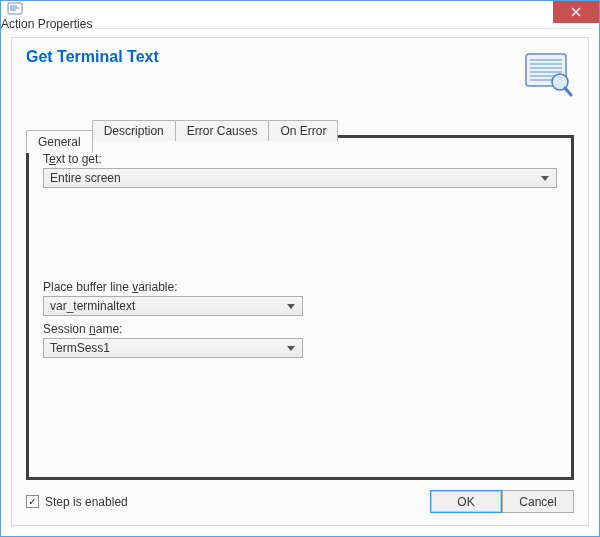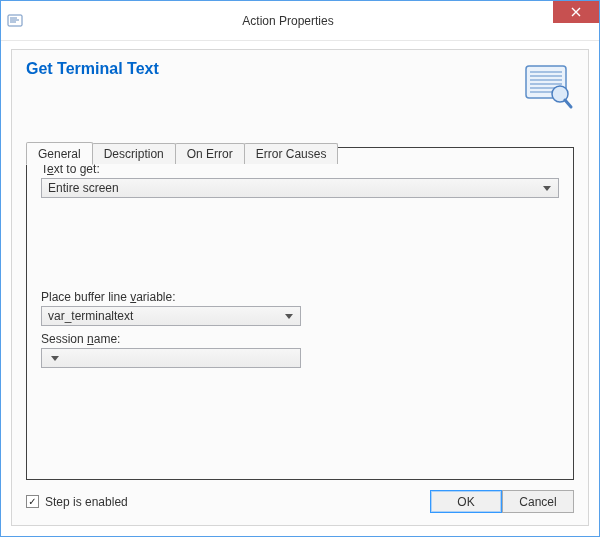--- a/index.html
+++ b/index.html
@@ -15,26 +15,27 @@
   }
   .window {
     width: 600px;
     height: 537px;
     border: 1px solid #56a0ea;
     background: #fff;
     display: flex;
     flex-direction: column;
   }
   .titlebar {
-    height: 40px;
+    height: 28px;
     background: #fff;
     display: flex;
-    align-items: center;
+    align-items: flex-start;
     border-bottom: 1px solid #e8e8e8;
     position: relative;
+    flex-direction: column;
   }
   .title-icon {
     width: 16px;
     height: 16px;
     margin-left: 6px;
     display: inline-flex;
     align-items: center;
     justify-content: center;
   }
   .title-text {
@@ -109,34 +110,34 @@
   .tab {
     border: 1px solid #b5b5b5;
     background: #f4f4f4;
     padding: 3px 11px 3px 11px;
     font-size: 12px;
     color: #333;
     border-bottom: none;
     margin-right: 0;
     cursor: pointer;
     position: relative;
-    top: 16px;
+    top: 5px;
     border-top-left-radius: 2px;
     border-top-right-radius: 2px;
   }
   .tab + .tab { margin-left: -1px; }
   .tab.active {
     background: #fbfbfb;
     border-bottom: 1px solid #fbfbfb;
     top: 17px;
     padding-top: 4px;
     z-index: 3;
   }
   .tab-body {
-    border: 1px solid #404040;
+    border: 3px solid #404040;
     flex: 1;
     background: #fbfbfb;
     padding: 14px 14px 14px 14px;
     margin-top: -1px;
   }
   .field-label {
     font-size: 12px;
     color: #333;
     margin-bottom: 2px;
   }
@@ -245,22 +246,22 @@
             <circle cx="38" cy="34" r="8" fill="#dceaf9" stroke="#4b7fc1" stroke-width="1.5"></circle>
             <line x1="43" y1="40" x2="49" y2="47" stroke="#4b7fc1" stroke-width="3" stroke-linecap="round"></line>
           </svg>
         </div>
       </div>
 
       <div class="tabs-container">
         <div class="tab-strip">
           <div class="tab active"><span>General</span></div>
           <div class="tab"><span>Description</span></div>
+          <div class="tab"><span>Error Causes</span></div>
           <div class="tab"><span>On Error</span></div>
-          <div class="tab"><span>Error Causes</span></div>
         </div>
 
         <div class="tab-body">
 
           <div class="field-block">
             <div class="field-label"><span>T</span><span class="underline">e</span><span>xt to get:</span></div>
             <div class="combo full">
               <span class="value">Entire screen</span>
               <span class="chev">
                 <svg width="8" height="6" viewBox="0 0 8 6">
@@ -280,20 +281,21 @@
                 <svg width="8" height="6" viewBox="0 0 8 6">
                     <path d="M0 0 L8 0 L4 5 Z" fill="#555"></path>
                   </svg>
               </span>
             </div>
           </div>
 
           <div class="field-block">
             <div class="field-label"><span>Session </span><span class="underline">n</span><span>ame:</span></div>
             <div class="combo half">
+              <span class="value">TermSess1</span>
               <span class="chev">
                 <svg width="8" height="6" viewBox="0 0 8 6">
                     <path d="M0 0 L8 0 L4 5 Z" fill="#555"></path>
                   </svg>
               </span>
             </div>
           </div>
 
         </div>
       </div>

